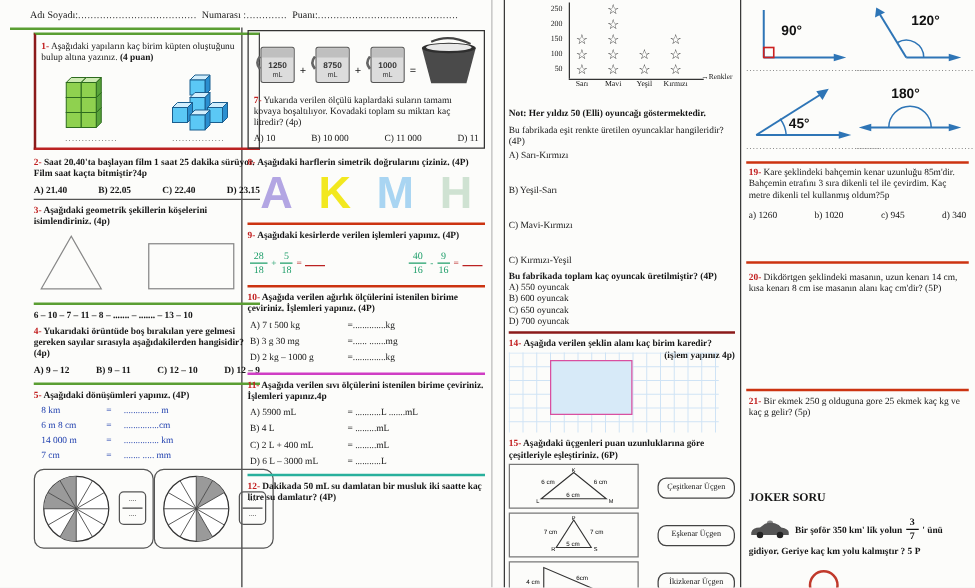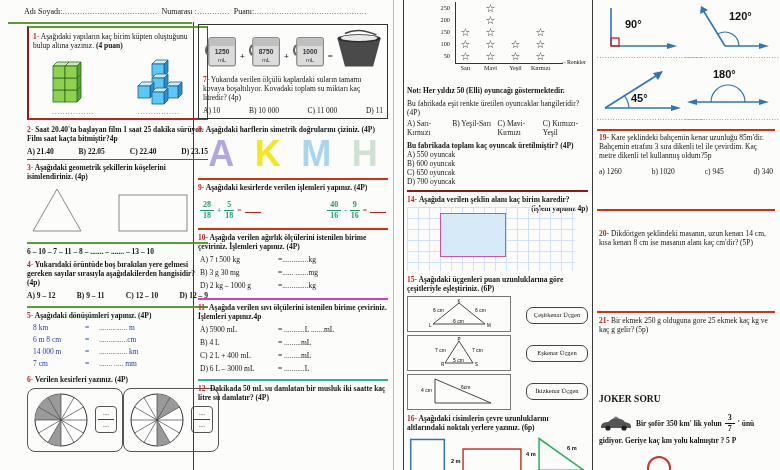--- a/index.html
+++ b/index.html
@@ -32,39 +32,39 @@
   .piegrp{border:1px solid #555;border-radius:8px;padding:3px 5px;display:flex;align-items:center;gap:6px}
   .fracbox{border:1px solid #555;border-radius:4px;width:22px;padding:3px 2px;text-align:center;font-size:6px;color:#444}
   .fracbox .fl{border-top:1px solid #444;margin-top:2px;padding-top:2px}
   
   .q7box{border:1px solid #333;padding:3px 4px}
   .jugrow{display:flex;align-items:flex-end;gap:2px;justify-content:center}
   .jsign{font-weight:bold;font-size:9px;margin-bottom:10px}
   
   .letters{display:flex;justify-content:space-around;margin-top:2px;font-family:"Liberation Sans",sans-serif;font-weight:bold;font-size:36px;line-height:1}
   
-  .frow{display:flex;align-items:flex-end;gap:4px;color:#1e9e6a;font-weight:bold;margin-top:8px;justify-content:space-between;padding:0 2px}
+  .frow{display:flex;align-items:flex-end;gap:4px;color:#1e9e6a;font-weight:normal;margin-top:8px;justify-content:space-between;padding:0 2px}
   .fgrp{display:flex;align-items:center;gap:3px}
   .frac{display:inline-flex;flex-direction:column;align-items:center;font-size:8px}
   .frac .n{border-bottom:1.2px solid #1e9e6a;padding:0 3px}
   .blankline{display:inline-block;width:16px;border-bottom:1.2px solid #b22;height:6px}
   .mrow{display:flex;margin-top:4px}
   .mrow .l{width:78px}
   
   .picto{position:relative;margin-left:24px;width:150px}
   .prow{display:flex;align-items:center;height:12px}
   .ytick{width:22px;text-align:right;font-size:6.3px;padding-right:3px;color:#222}
   .pcell{width:25px;text-align:center}
   .star{font-style:normal;font-size:11px;color:#333;line-height:1}
   .paxv{position:absolute;left:24px;top:0;width:1px;height:61px;background:#333}
   .paxh{position:absolute;left:24px;top:61px;width:108px;height:1px;background:#333}
   .paxlab{position:absolute;left:130px;top:57px;font-size:6px}
   .pcats{display:flex;margin-top:2px}
   .pcats span{width:25px;text-align:center;font-size:6.2px}
-  .o2{display:grid;grid-template-columns:1fr 1fr 1fr 1fr;row-gap:19px;margin-top:2px}
+  .o2{display:grid;grid-template-columns:1fr;row-gap:19px;margin-top:2px}
   
   .grid14{position:relative;width:168px;height:64px;margin-top:3px;
     background-image:linear-gradient(#cfe3f5 1px,transparent 1px),linear-gradient(90deg,#cfe3f5 1px,transparent 1px);
     background-size:11px 11px}
   .rect14{position:absolute;left:33px;top:6px;width:66px;height:44px;border:1.4px solid #d94fa0;background:#d7eaf8}
   
   .q15body{display:flex;margin-top:3px}
   .q15l{flex:1;display:flex;flex-direction:column;gap:3px}
   .tribox{border:1px solid #777;padding:1px;width:104px}
   .q15r{width:66px;display:flex;flex-direction:column;justify-content:space-around;padding-left:4px}
@@ -237,22 +237,20 @@
           </div>
         <div class="crow">
             <span class="l">7 cm</span>
             <span class="e">=</span>
             <span>....... ..... mm</span>
           </div>
       </div>
     </div>
 
     <div style="margin-top:7px">
-      <p class="b"><span class="qn">6-</span>
-        <span>Verilen kesirleri yazınız. (4P)</span></p>
       <div class="q6row">
         <div class="piegrp">
           <svg width="56" height="56" viewBox="0 0 56 56">
             <circle cx="28" cy="28" r="26" fill="#fff" stroke="#333" stroke-width="1"></circle>
             <path d="M28,28 L28,54 A26,26 0 0 1 15,50.5 Z" fill="#9a9a9a"></path>
             <path d="M28,28 L2,28 A26,26 0 0 1 5.5,15 Z" fill="#9a9a9a"></path>
             <path d="M28,28 L5.5,15 A26,26 0 0 1 15,5.5 Z" fill="#9a9a9a"></path>
             <path d="M28,28 L15,5.5 A26,26 0 0 1 28,2 Z" fill="#9a9a9a"></path>
             <g stroke="#444" stroke-width="0.7">
               <line x1="28" y1="28" x2="54" y2="28"></line>
@@ -652,21 +650,21 @@
       <div class="opts" style="margin-top:7px">
         <span>a) 1260</span>
         <span>b) 1020</span>
         <span>c) 945</span>
         <span>d) 340</span>
       </div>
     </div>
 
     <div class="sep sep-red" style="position:absolute;left:0;top:204px;width:100%"></div>
 
-    <p style="position:absolute;left:2px;top:227px;width:174px"><span class="qn">20-</span>
+    <p style="position:absolute;left:2px;top:215px;width:174px"><span class="qn">20-</span>
       <span>Dikdörtgen şeklindeki masanın, uzun kenarı 14 cm, kısa kenarı 8 cm ise masanın alanı kaç cm'dir? (5P)</span></p>
 
     <div class="sep sep-red" style="position:absolute;left:0;top:306px;width:100%"></div>
 
     <p style="position:absolute;left:2px;top:314px;width:174px"><span class="qn">21-</span>
       <span>Bir ekmek 250 g olduguna gore 25 ekmek kaç kg ve kaç g gelir? (5p)</span></p>
 
     <div style="position:absolute;left:2px;top:392px;width:174px">
       <p class="b" style="font-size:9.5px">JOKER SORU</p>
       <div class="sans b" style="margin-top:8px;display:flex;align-items:center;gap:3px;flex-wrap:wrap">

